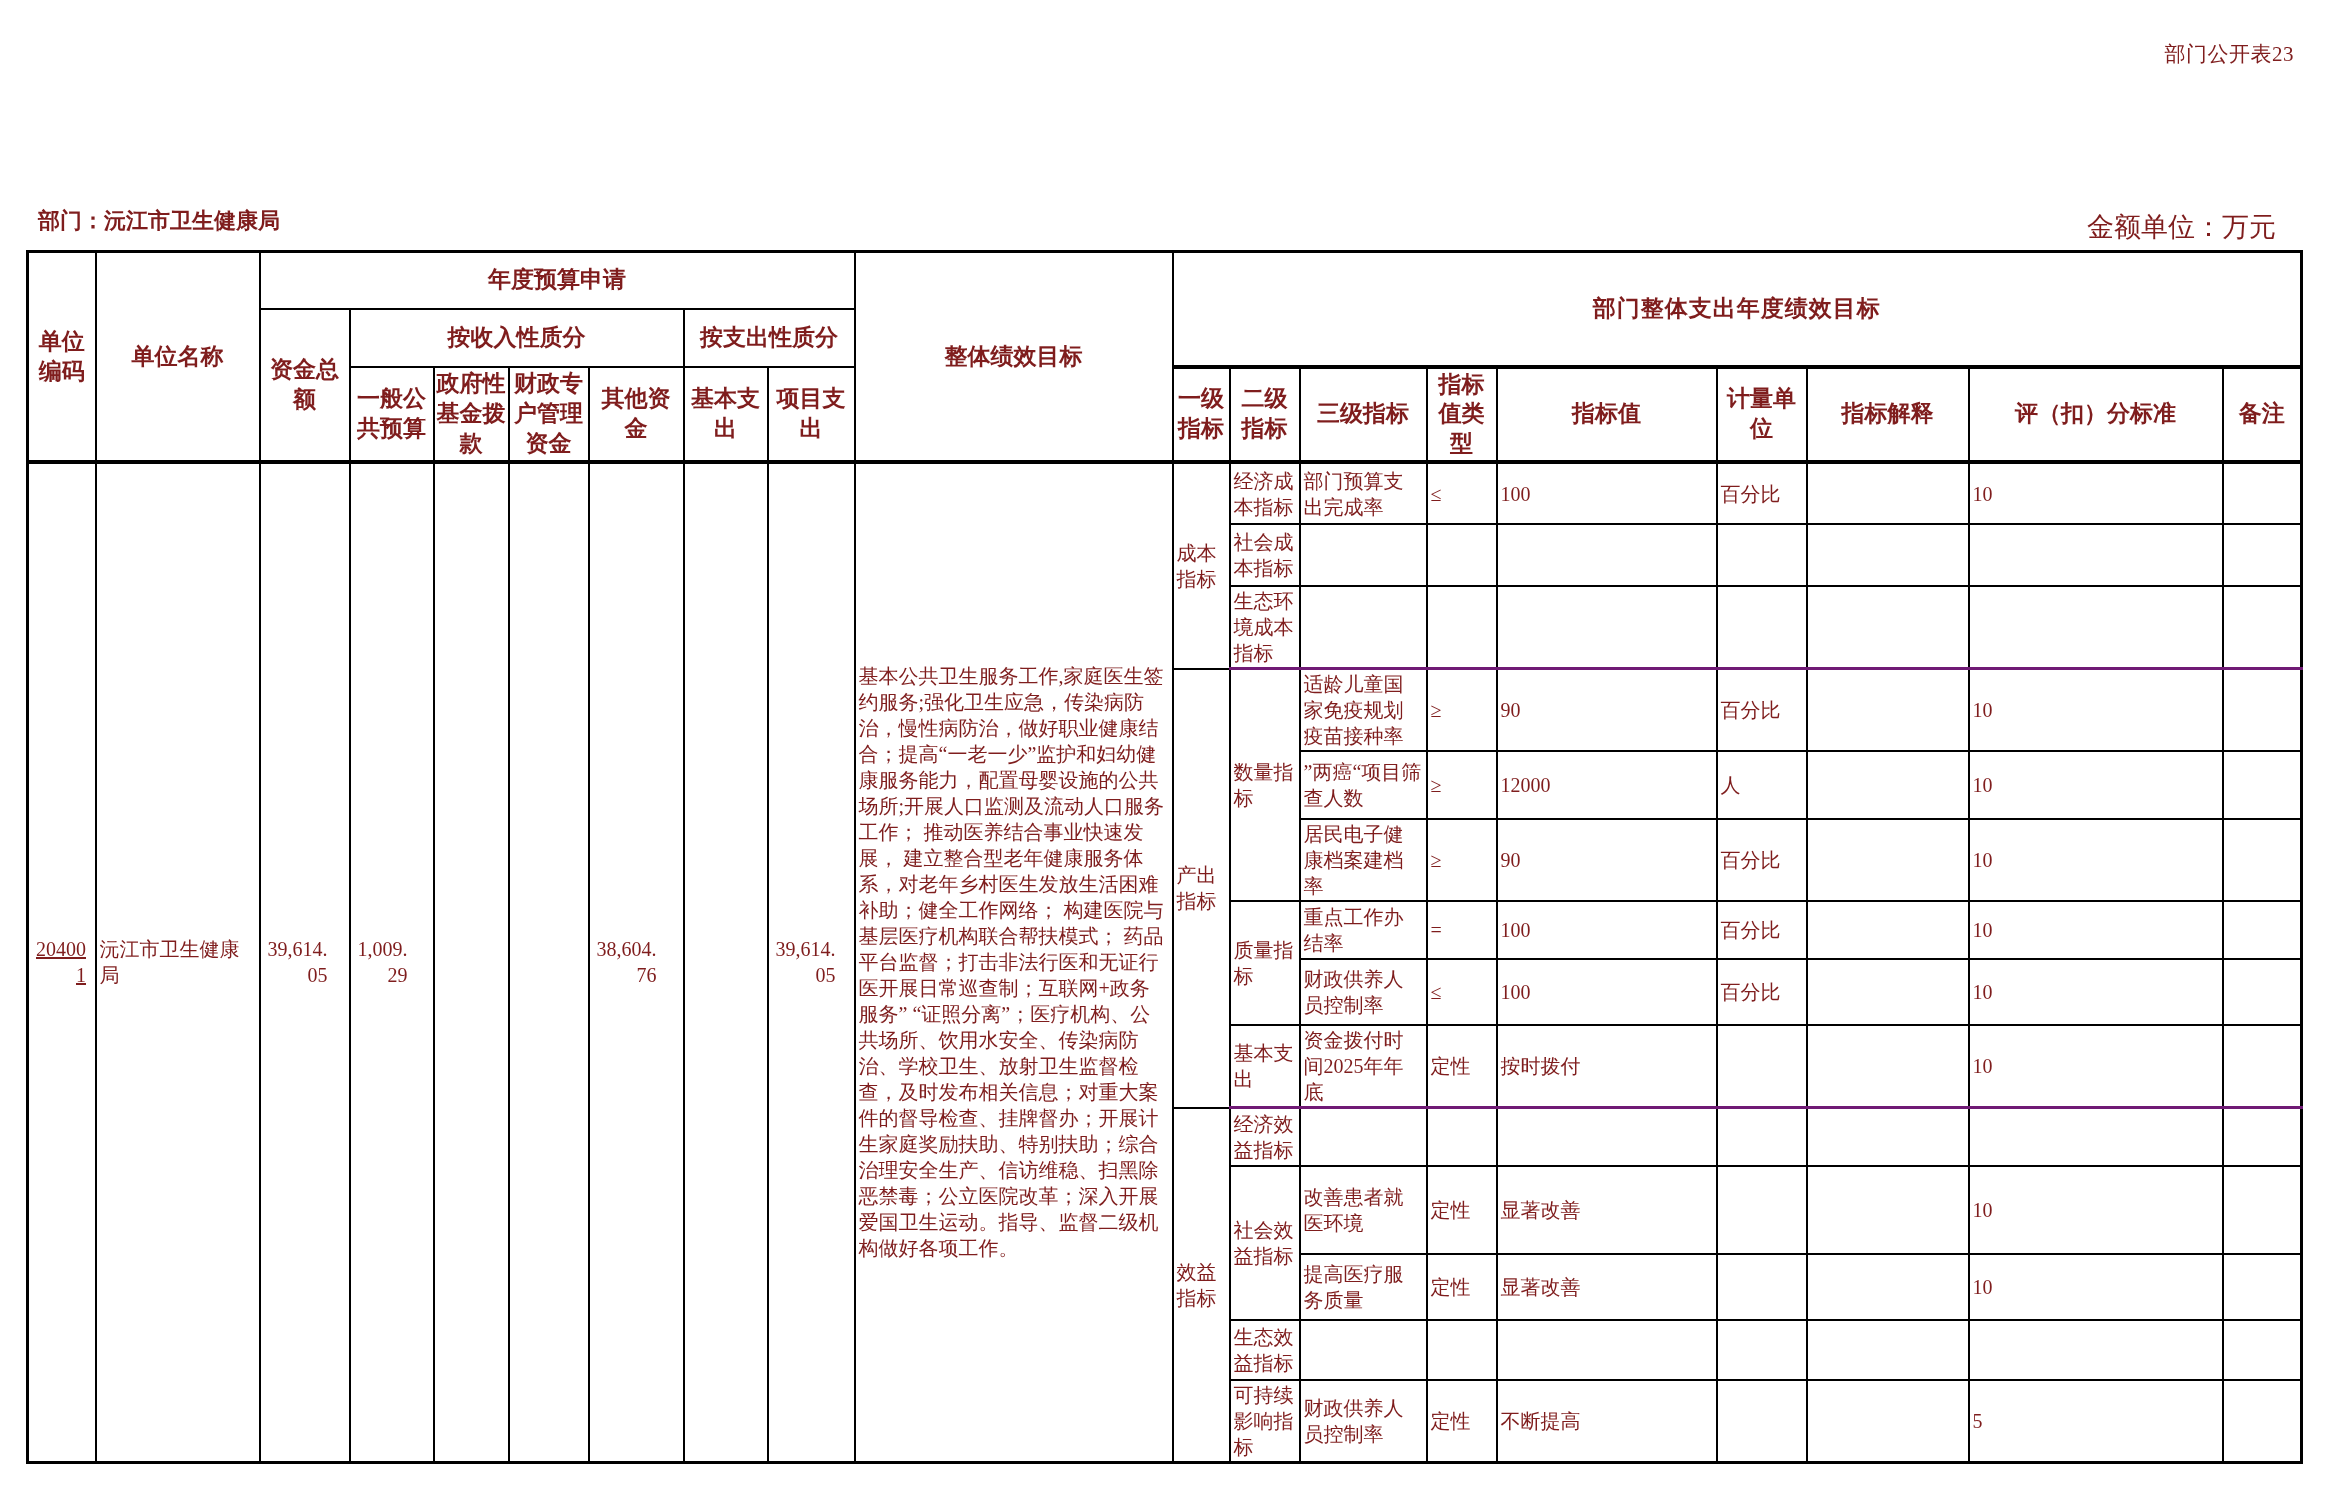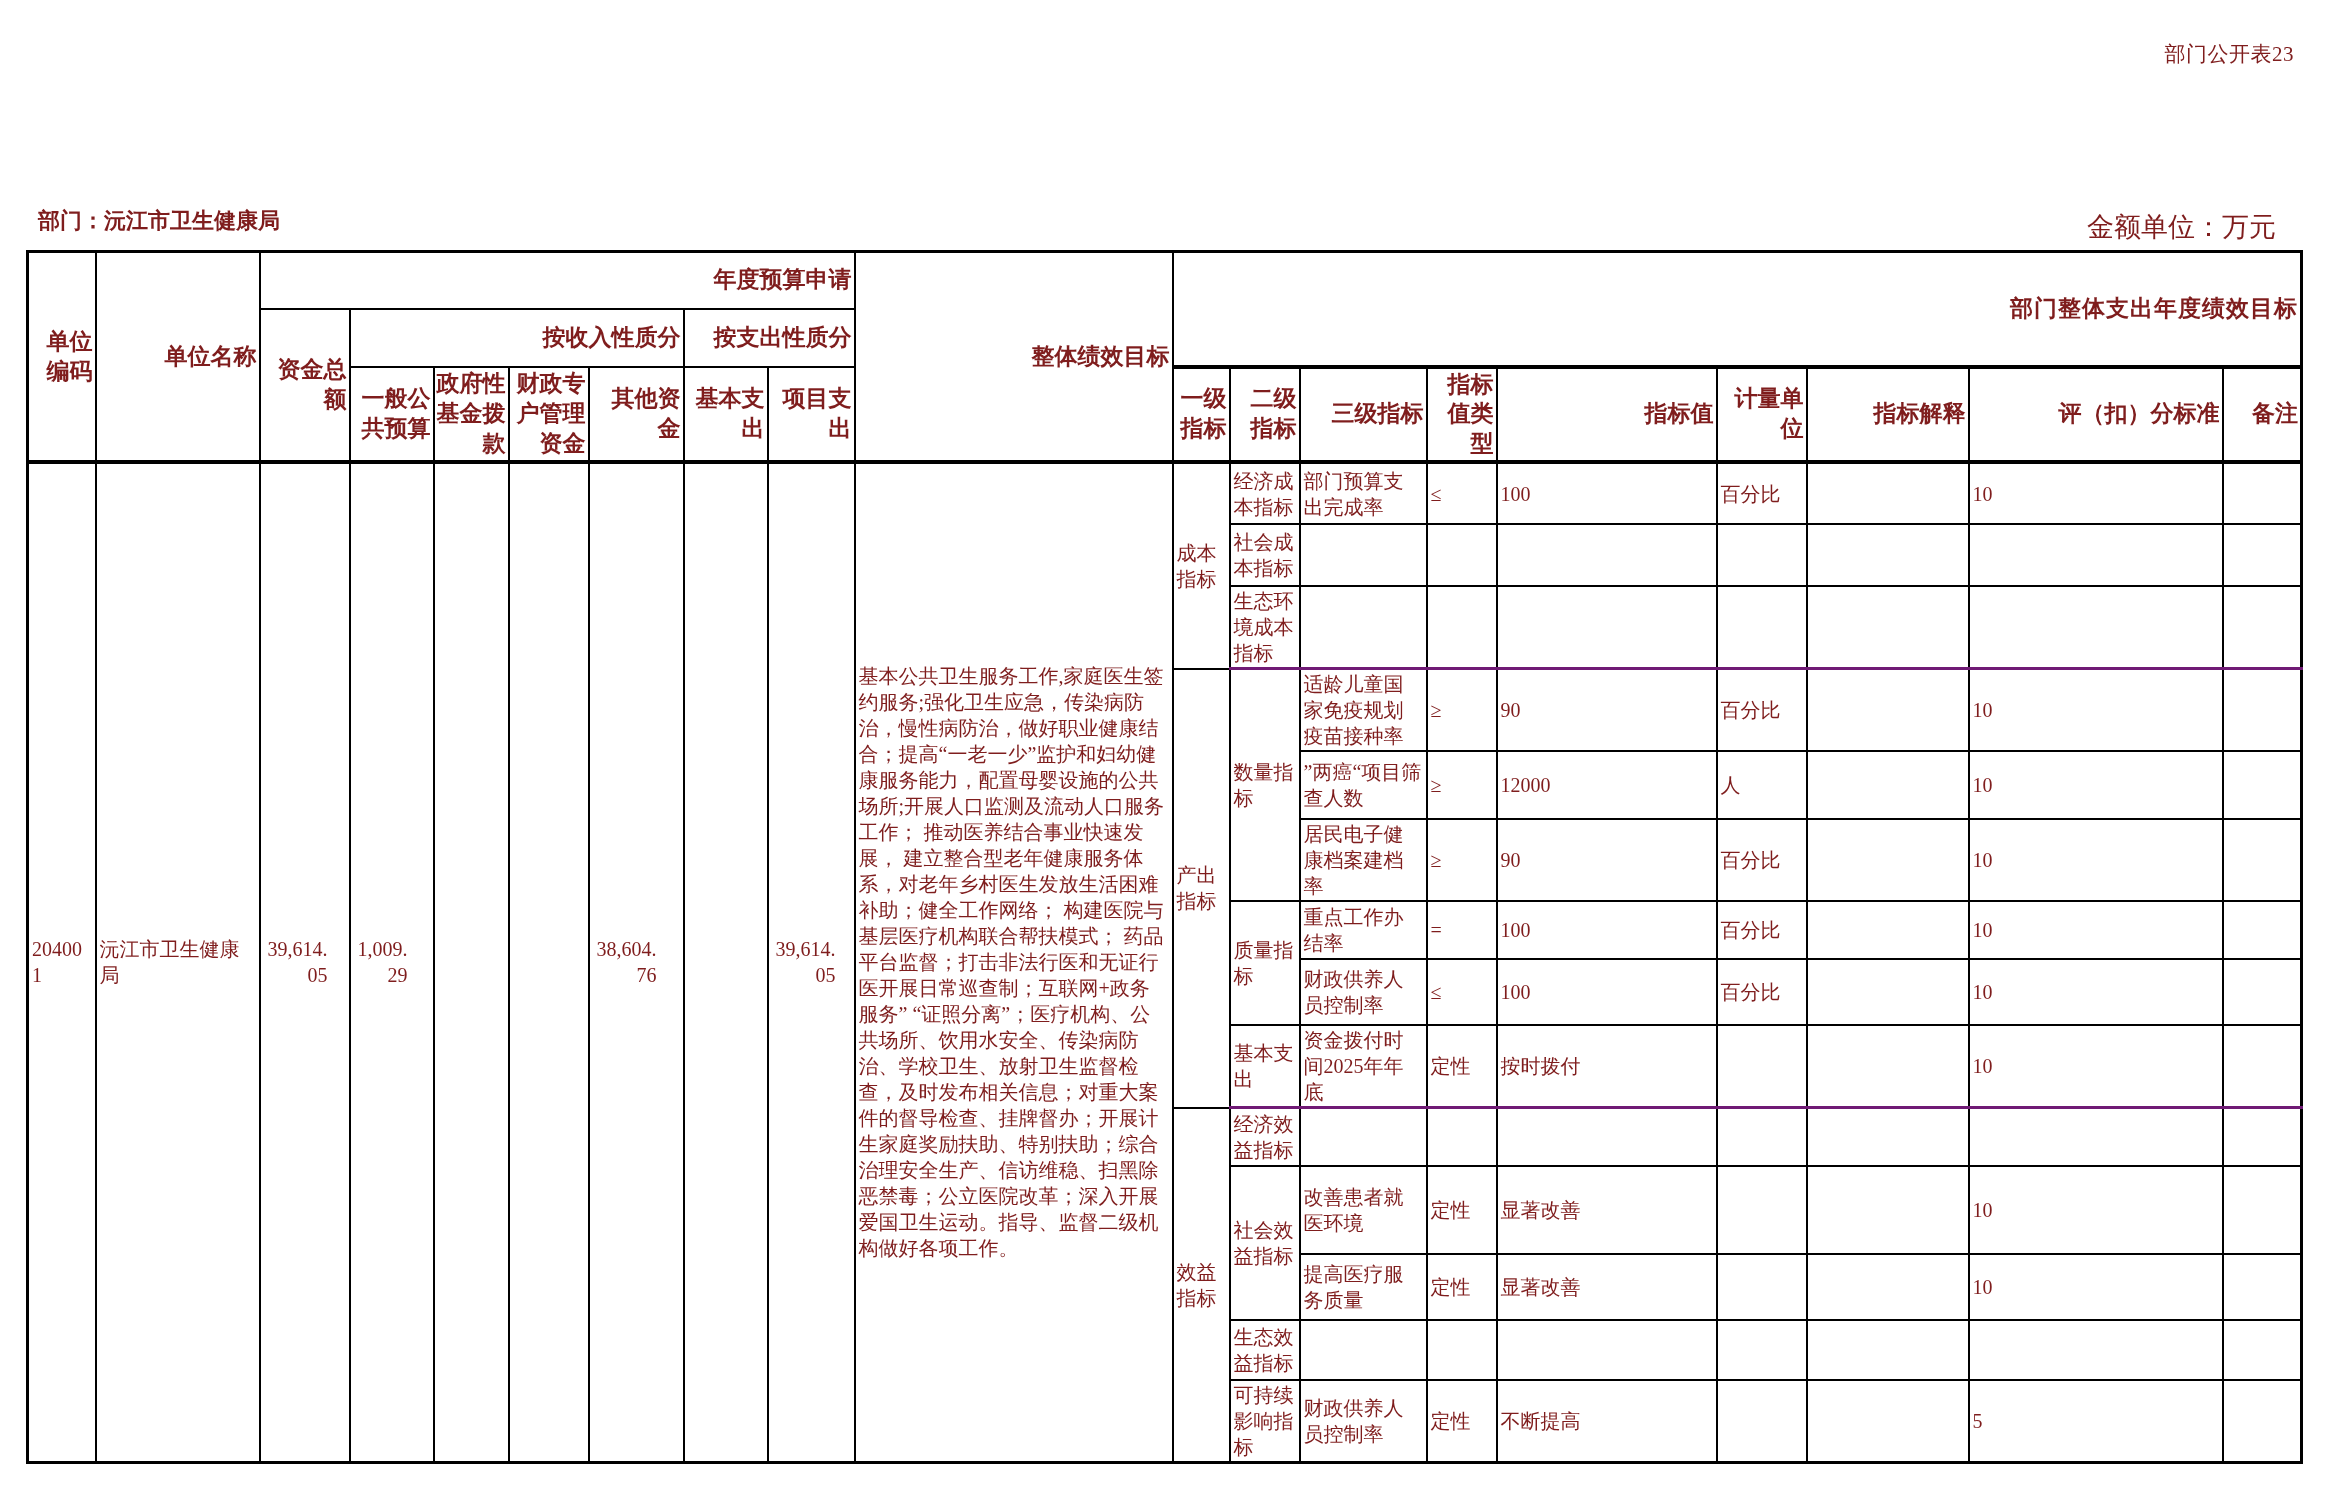--- a/index.html
+++ b/index.html
@@ -38,41 +38,41 @@
     border:3px solid #000;
   }
   table.main th, table.main td {
     border:2px solid #000;
     vertical-align:middle;
     overflow:hidden;
     word-break:break-word;
   }
   table.main th {
     font-size:23px; font-weight:bold;
-    text-align:right; padding:1px 2px; line-height:1.3;
+    text-align:center; padding:1px 2px; line-height:1.3;
   }
   th.big { font-size:26px; letter-spacing:1px; }
   table.main td {
     font-size:20px; text-align:left;
     padding:1px 3px; line-height:1.3;
   }
   thead tr.h3 th.tk { border-top:4px solid #000; }
   tbody tr:first-child > td { border-top:4px solid #000; }
   tbody tr.group-end > td { border-bottom:3px solid #701a75; }
   td.c { text-align:center; }
   td.r { text-align:right; }
   td.pad6 { padding-left:6px; }
   td.para { padding:4px 10px; line-height:1.33; text-align:left; }
   .wn {
     display:inline-block; word-break:break-all;
     text-align:right; vertical-align:middle;
   }
   .wn64 { max-width:64px; }
   .wn54 { max-width:54px; }
-  .wnL { text-align:left; max-width:54px; }
+  .wnL { text-align:right; max-width:54px;text-decoration:underline; }
 </style>
 </head>
 <body>
 
 <div id="page">
 
   <div class="page-label">部门公开表23</div>
   <div class="meta-dept">部门：沅江市卫生健康局</div>
   <div class="meta-unit">金额单位：万元</div>
 

